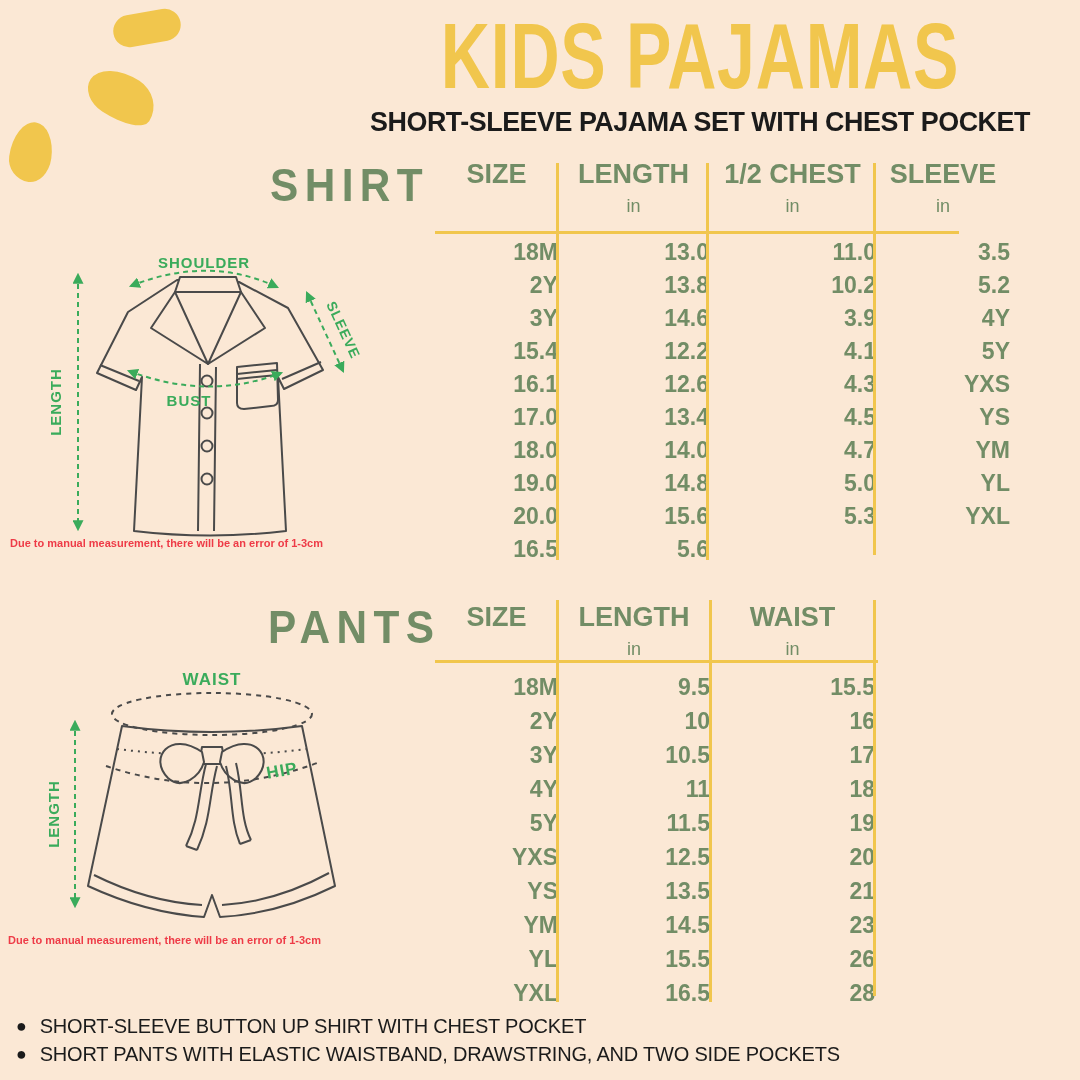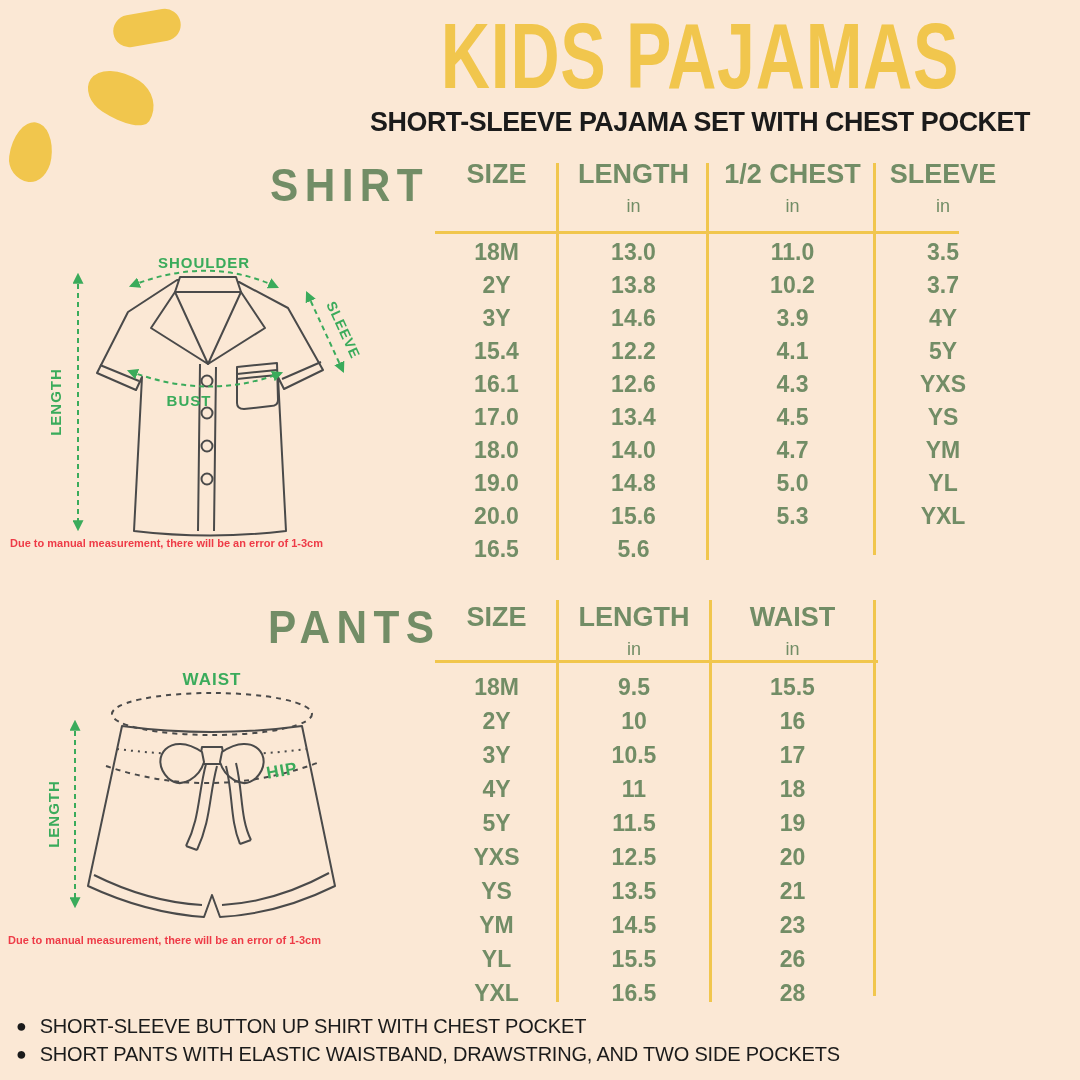--- a/index.html
+++ b/index.html
@@ -22,21 +22,21 @@
   .subtitle{margin-top:2px;font-size:28px;font-weight:700;color:var(--ink,#1B1B1B);
             transform:scaleX(.96);transform-origin:50% 50%;letter-spacing:-.5px;white-space:nowrap;}
 
   
   .section-label{position:absolute;font-size:46px;font-weight:700;color:var(--sage,#728D66);
                  letter-spacing:7px;transform:scaleX(.92);transform-origin:0 0;}
   .shirt-label{left:270px;top:158px;}
   .pants-label{left:268px;top:600px;}
 
   
-  .size-table{position:absolute;display:grid;color:var(--sage,#728D66);text-align:center;}
+  .size-table{position:absolute;display:grid;color:var(--sage,#728D66);text-align:right;}
   .shirt-table{left:435px;top:155px;grid-template-columns:123px 151px 167px 134px;
                grid-template-rows:81px;grid-auto-rows:33px;}
   .pants-table{left:435px;top:598px;grid-template-columns:123px 152px 165px;
                grid-template-rows:72px;grid-auto-rows:34px;}
   .hcell{display:flex;flex-direction:column;align-items:center;padding-top:4px;}
   .hlabel{font-size:27px;font-weight:800;letter-spacing:0;white-space:nowrap;}
   .hunit{font-size:18px;font-weight:400;margin-top:6px;}
   .cell{font-size:23px;font-weight:700;line-height:33px;}
   .pants-table .cell{line-height:34px;}
 
@@ -137,21 +137,21 @@
     </div>
 
       <span class="cell">18M</span>
       <span class="cell">13.0</span>
       <span class="cell">11.0</span>
       <span class="cell">3.5</span>
 
       <span class="cell">2Y</span>
       <span class="cell">13.8</span>
       <span class="cell">10.2</span>
-      <span class="cell">3.7</span>
+      <span class="cell">5.2</span>
 
       <span class="cell">3Y</span>
       <span class="cell">14.6</span>
       <span class="cell">3.9</span>
 
       <span class="cell">4Y</span>
       <span class="cell">15.4</span>
       <span class="cell">12.2</span>
       <span class="cell">4.1</span>
 

